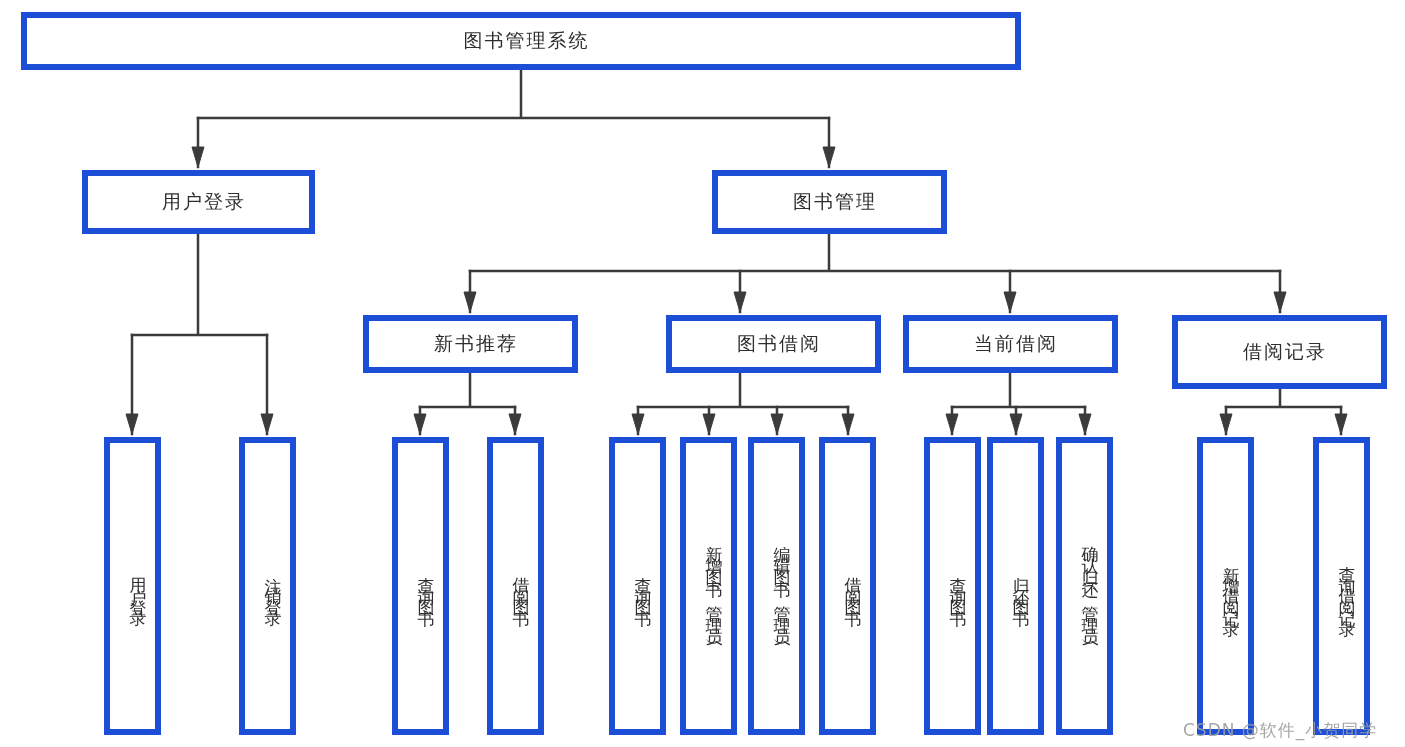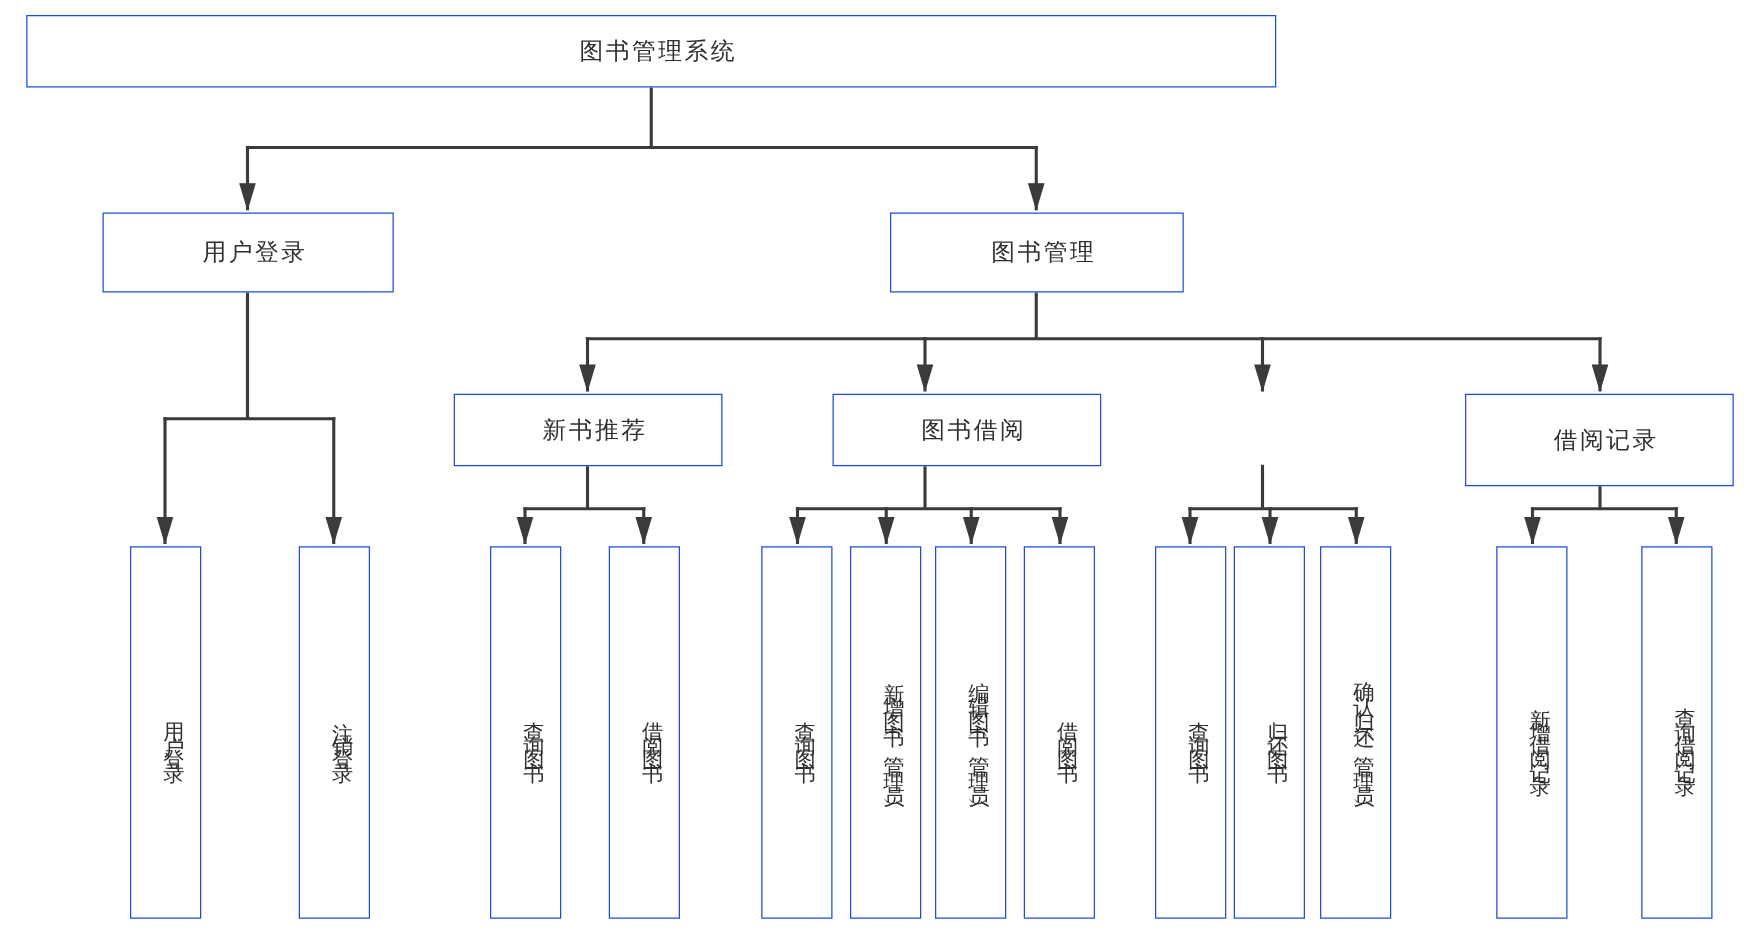--- a/index.html
+++ b/index.html
@@ -18,21 +18,21 @@
   .connectors {
     position: absolute;
     left: 0;
     top: 0;
     z-index: 1;
   }
   .node {
     position: absolute;
     box-sizing: border-box;
     background: #ffffff;
-    border: 1px solid #1d4ed8;
+    border: 6px solid #1d4ed8;
     display: flex;
     align-items: center;
     justify-content: center;
     color: #2f2f2f;
     z-index: 2;
     padding-left: 11px;
   }
   .hnode {
     font-size: 19px;
     letter-spacing: 2px;
@@ -104,34 +104,36 @@
     </g>
   </svg>
 
   <div class="node hnode" style="left:21px; top:12px; width:1000px; height:58px;">图书管理系统</div>
 
   <div class="node hnode" style="left:82px; top:170px; width:233px; height:64px;">用户登录</div>
   <div class="node hnode" style="left:712px; top:170px; width:235px; height:64px;text-align:center;">图书管理</div>
 
   <div class="node hnode" style="left:363px; top:315px; width:215px; height:58px;">新书推荐</div>
   <div class="node hnode" style="left:666px; top:315px; width:215px; height:58px;">图书借阅</div>
+  <div class="node hnode" style="left:903px; top:315px; width:215px; height:58px;">当前借阅</div>
   <div class="node hnode" style="left:1172px; top:315px; width:215px; height:74px;">借阅记录</div>
 
   <div class="node vnode" style="left:104px; top:437px; width:57px; height:298px;">用户登录</div>
   <div class="node vnode" style="left:239px; top:437px; width:57px; height:298px;">注销登录</div>
 
   <div class="node vnode" style="left:392px; top:437px; width:57px; height:298px;">查询图书</div>
   <div class="node vnode" style="left:487px; top:437px; width:57px; height:298px;">借阅图书</div>
 
   <div class="node vnode" style="left:609px; top:437px; width:57px; height:298px;">查询图书</div>
   <div class="node vnode" style="left:680px; top:437px; width:57px; height:298px; letter-spacing:12px;">新增图书（管理员）</div>
   <div class="node vnode" style="left:748px; top:437px; width:57px; height:298px; letter-spacing:12px;">编辑图书（管理员）</div>
   <div class="node vnode" style="left:819px; top:437px; width:57px; height:298px;">借阅图书</div>
 
   <div class="node vnode" style="left:924px; top:437px; width:57px; height:298px;">查询图书</div>
   <div class="node vnode" style="left:987px; top:437px; width:57px; height:298px;">归还图书</div>
   <div class="node vnode" style="left:1056px; top:437px; width:57px; height:298px; letter-spacing:12px;">确认归还（管理员）</div>
 
   <div class="node vnode" style="left:1197px; top:437px; width:57px; height:298px;">新增借阅记录</div>
   <div class="node vnode" style="left:1313px; top:437px; width:57px; height:298px;">查询借阅记录</div>
 
+  <div class="watermark">CSDN @软件_小贺同学</div>
 
 </div>
 
 </body></html>

